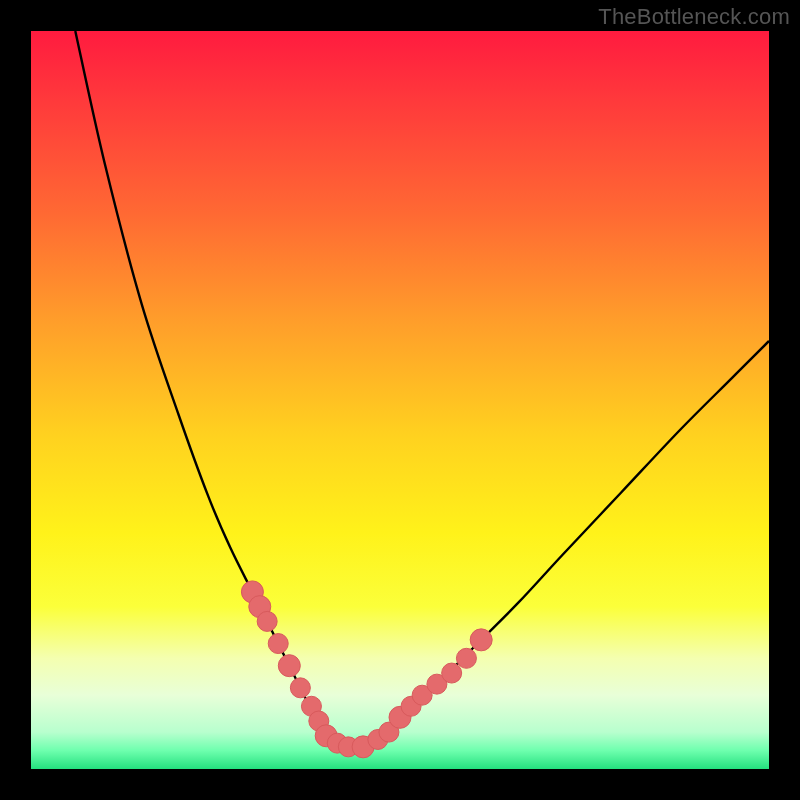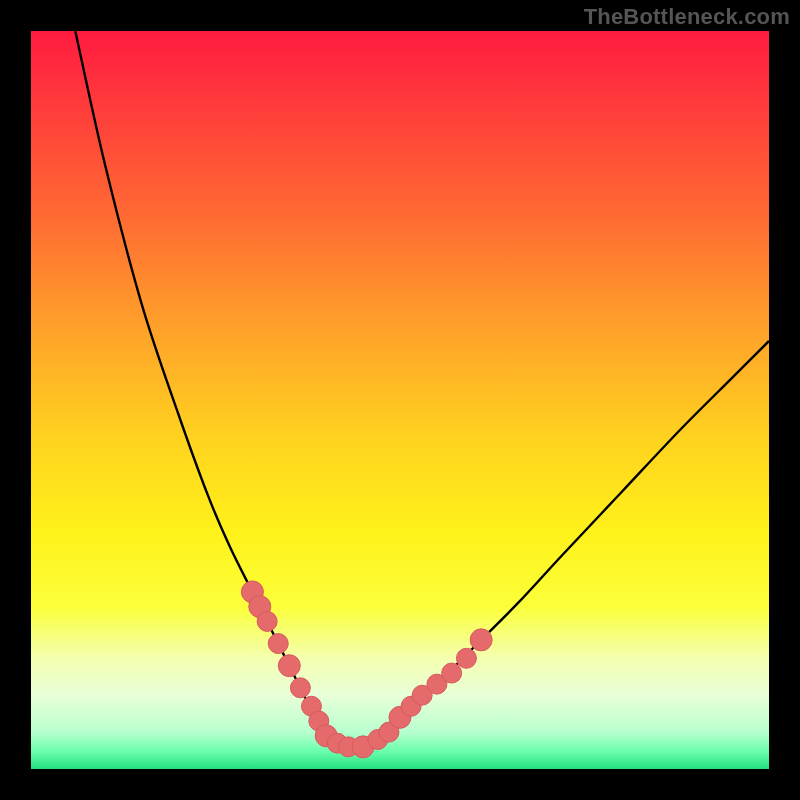--- a/index.html
+++ b/index.html
@@ -35,21 +35,21 @@
     left: 0; top: 0;
     width: 100%; height: 100%;
     z-index: 2;
   }
   #watermark {
     position: absolute;
     top: 4px;
     right: 10px;
     color: #555;
     font-size: 22px;
-    font-weight: 700;
+    font-weight: 400;
     z-index: 10;
     letter-spacing: 0.2px;
   }
 </style>
 </head>
 <body>
 
 <div id="frame">
   <div id="watermark">TheBottleneck.com</div>
   <div id="plot">

